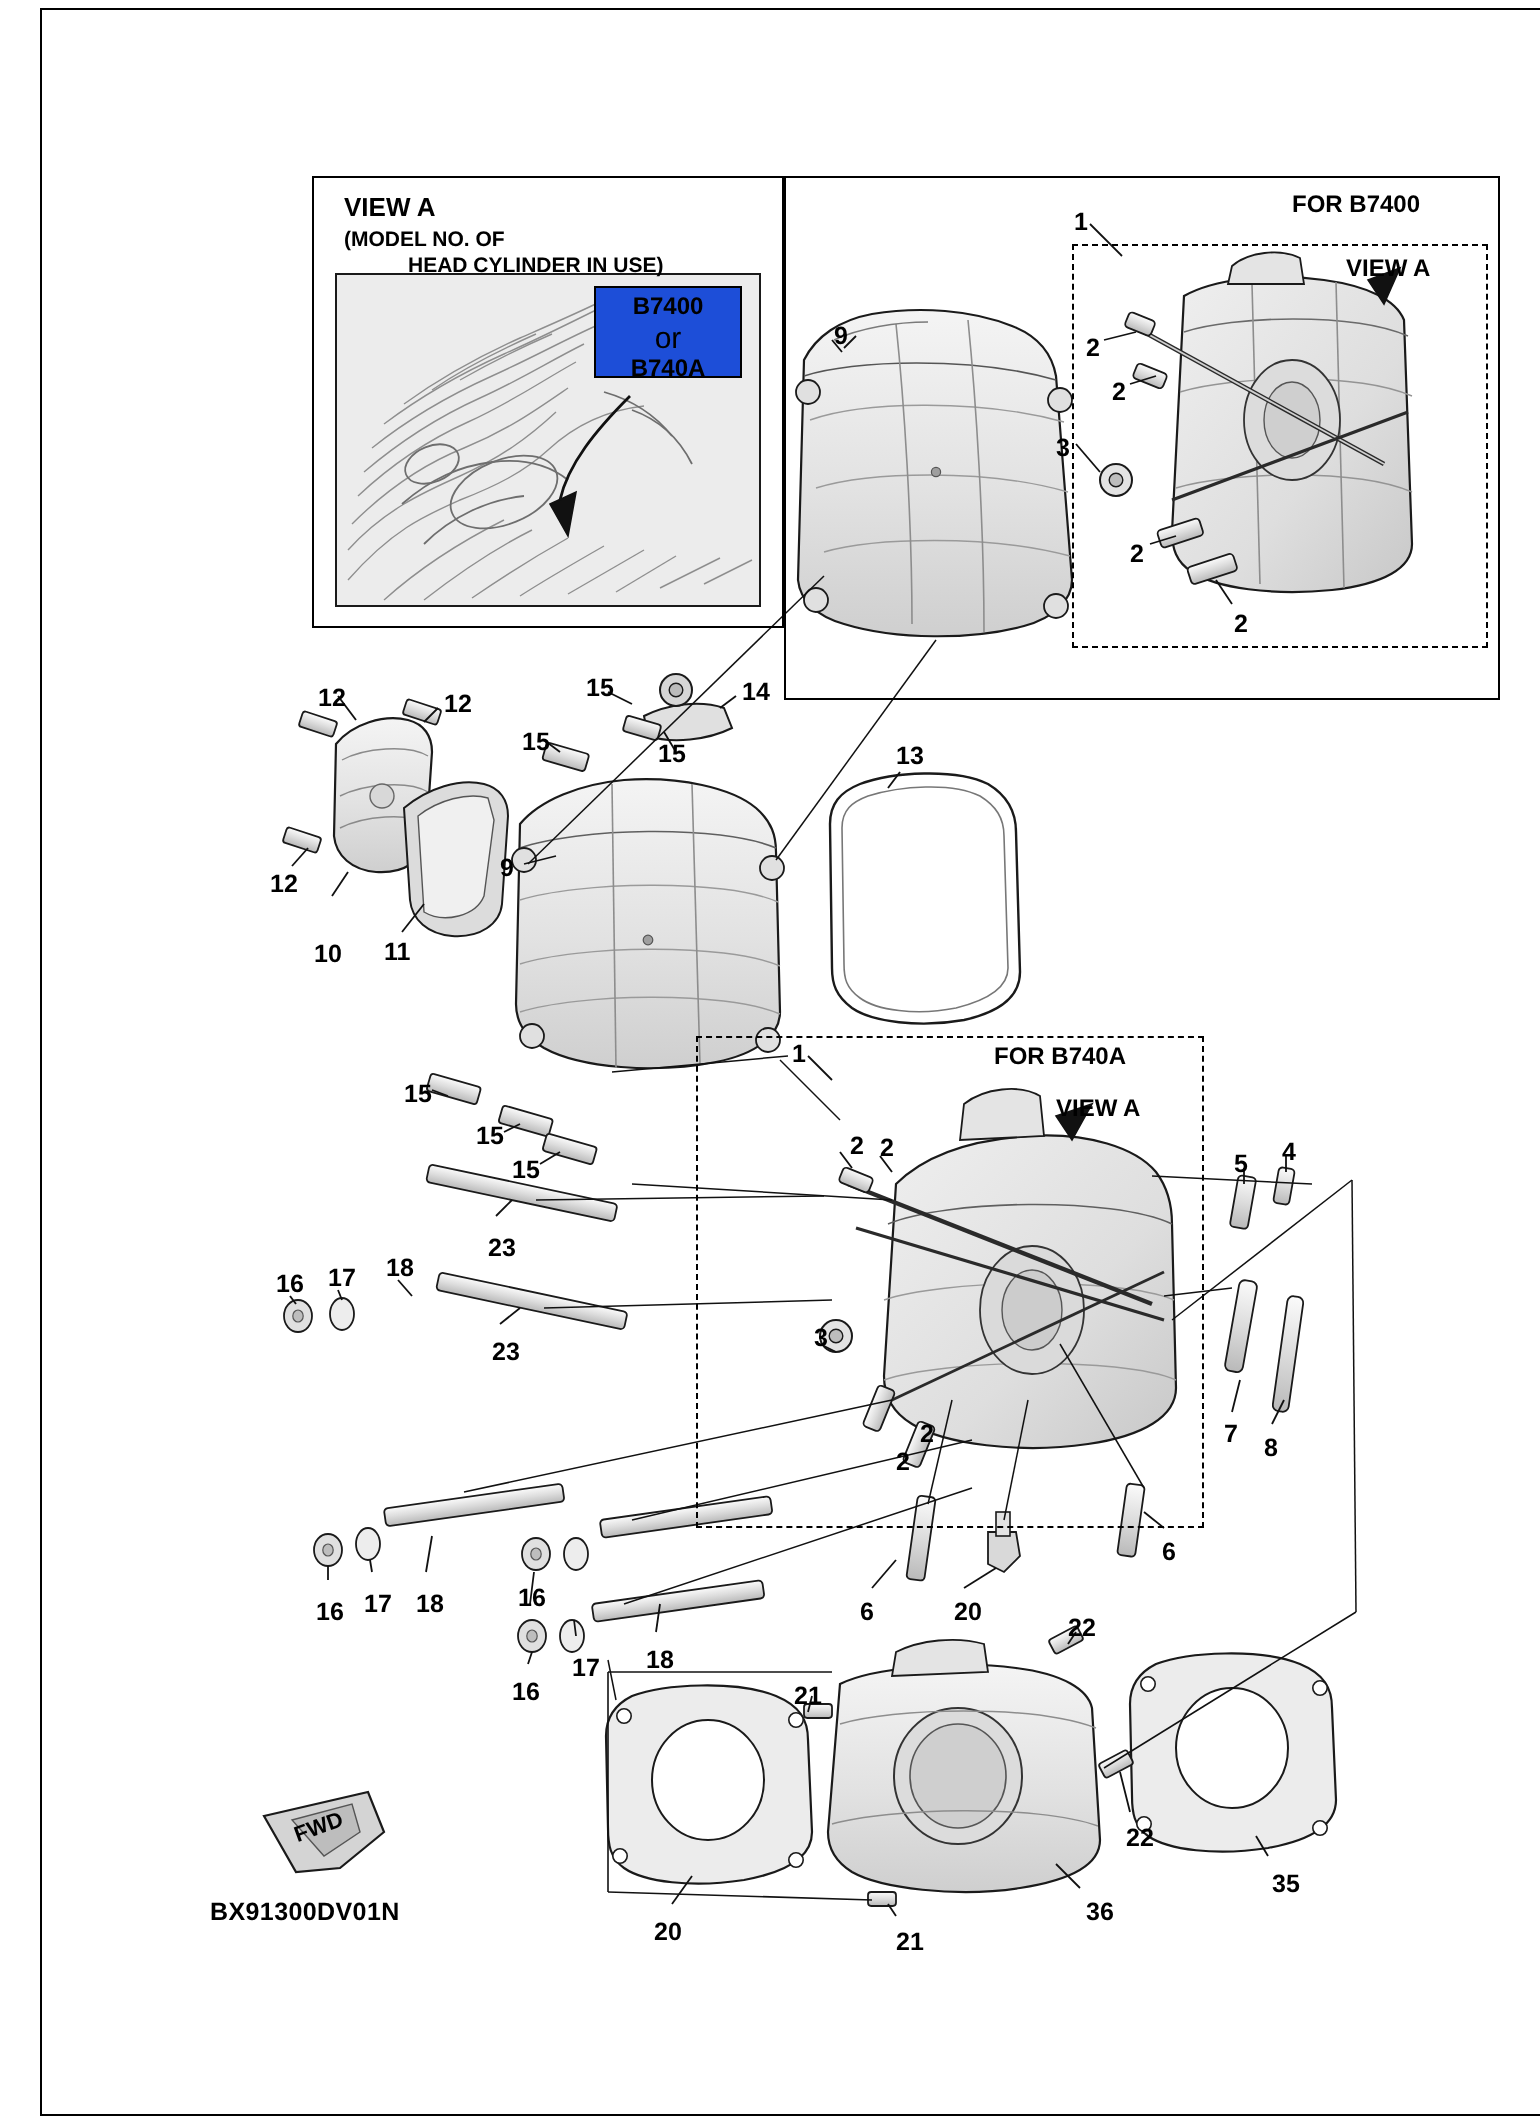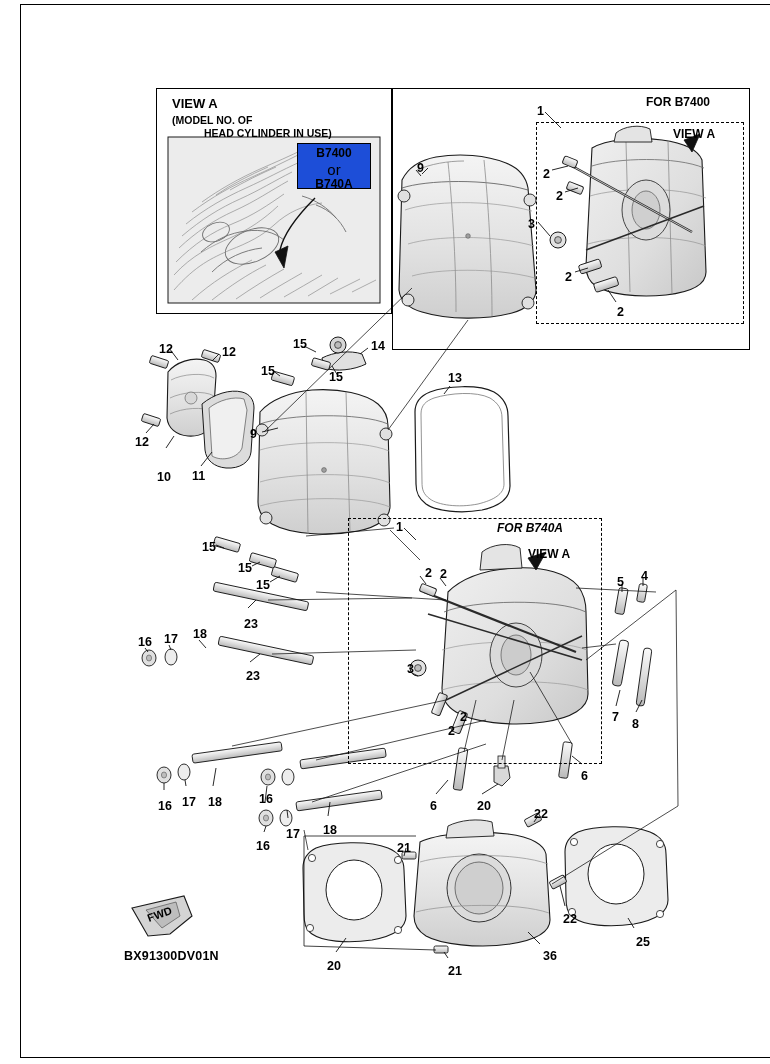--- a/index.html
+++ b/index.html
@@ -481,40 +481,40 @@
   <div class="solidbox" style="left:376px; top:88px; width:358px; height:262px;"></div>
   <div class="boxlabel" style="left:630px; top:96px;">
     <span>FOR B7400</span>
   </div>
   <div class="dashbox" style="left:520px; top:122px; width:208px; height:202px;"></div>
   <div class="boxlabel" style="left:657px; top:128px;">
     <span>VIEW A</span>
   </div>
 
   <div class="dashbox" style="left:332px; top:518px; width:254px; height:246px;"></div>
-  <div class="boxlabel" style="left:481px; top:522px;font-style:italic;">
+  <div class="boxlabel" style="left:481px; top:522px;">
     <span>FOR B740A</span>
   </div>
   <div class="boxlabel" style="left:512px; top:548px;">
     <span>VIEW A</span>
   </div>
 
   <svg class="art" viewBox="0 0 770 1064">
     <g stroke="#111" stroke-width="0.8" fill="none">
       <path d="M288 836 L288 946"></path>
       <path d="M288 836 L400 836"></path>
       <path d="M288 946 L420 950"></path>
     </g>
   </svg>
 
   <div class="fwd-text" style="left:131px; top:908px;">
     <span>FWD</span>
   </div>
 
-  <div class="partcode" style="left:89px; top:949px;margin-left:19px;">
+  <div class="partcode" style="left:89px; top:949px;">
     <span>BX91300DV01N</span>
   </div>
 
   <div id="callouts">
       <div class="callout" style="left: 521px; top: 105px;">1</div>
       <div class="callout" style="left: 527px; top: 168px;">2</div>
       <div class="callout" style="left: 540px; top: 190px;">2</div>
       <div class="callout" style="left: 512px; top: 218px;">3</div>
       <div class="callout" style="left: 549px; top: 271px;">2</div>
       <div class="callout" style="left: 601px; top: 306px;">2</div>
@@ -554,19 +554,19 @@
       <div class="callout" style="left: 518px; top: 808px;">22</div>
       <div class="callout" style="left: 142px; top: 800px;">16</div>
       <div class="callout" style="left: 166px; top: 796px;">17</div>
       <div class="callout" style="left: 192px; top: 796px;">18</div>
       <div class="callout" style="left: 243px; top: 793px;">16</div>
       <div class="callout" style="left: 270px; top: 828px;">17</div>
       <div class="callout" style="left: 240px; top: 840px;">16</div>
       <div class="callout" style="left: 307px; top: 824px;">18</div>
       <div class="callout" style="left: 381px; top: 842px;">21</div>
       <div class="callout" style="left: 547px; top: 913px;">22</div>
-      <div class="callout" style="left: 620px; top: 936px;">25</div>
+      <div class="callout" style="left: 620px; top: 936px;">35</div>
       <div class="callout" style="left: 311px; top: 960px;">20</div>
       <div class="callout" style="left: 432px; top: 965px;">21</div>
       <div class="callout" style="left: 527px; top: 950px;">36</div>
     </div>
 
 </div>
 
 </body></html>

